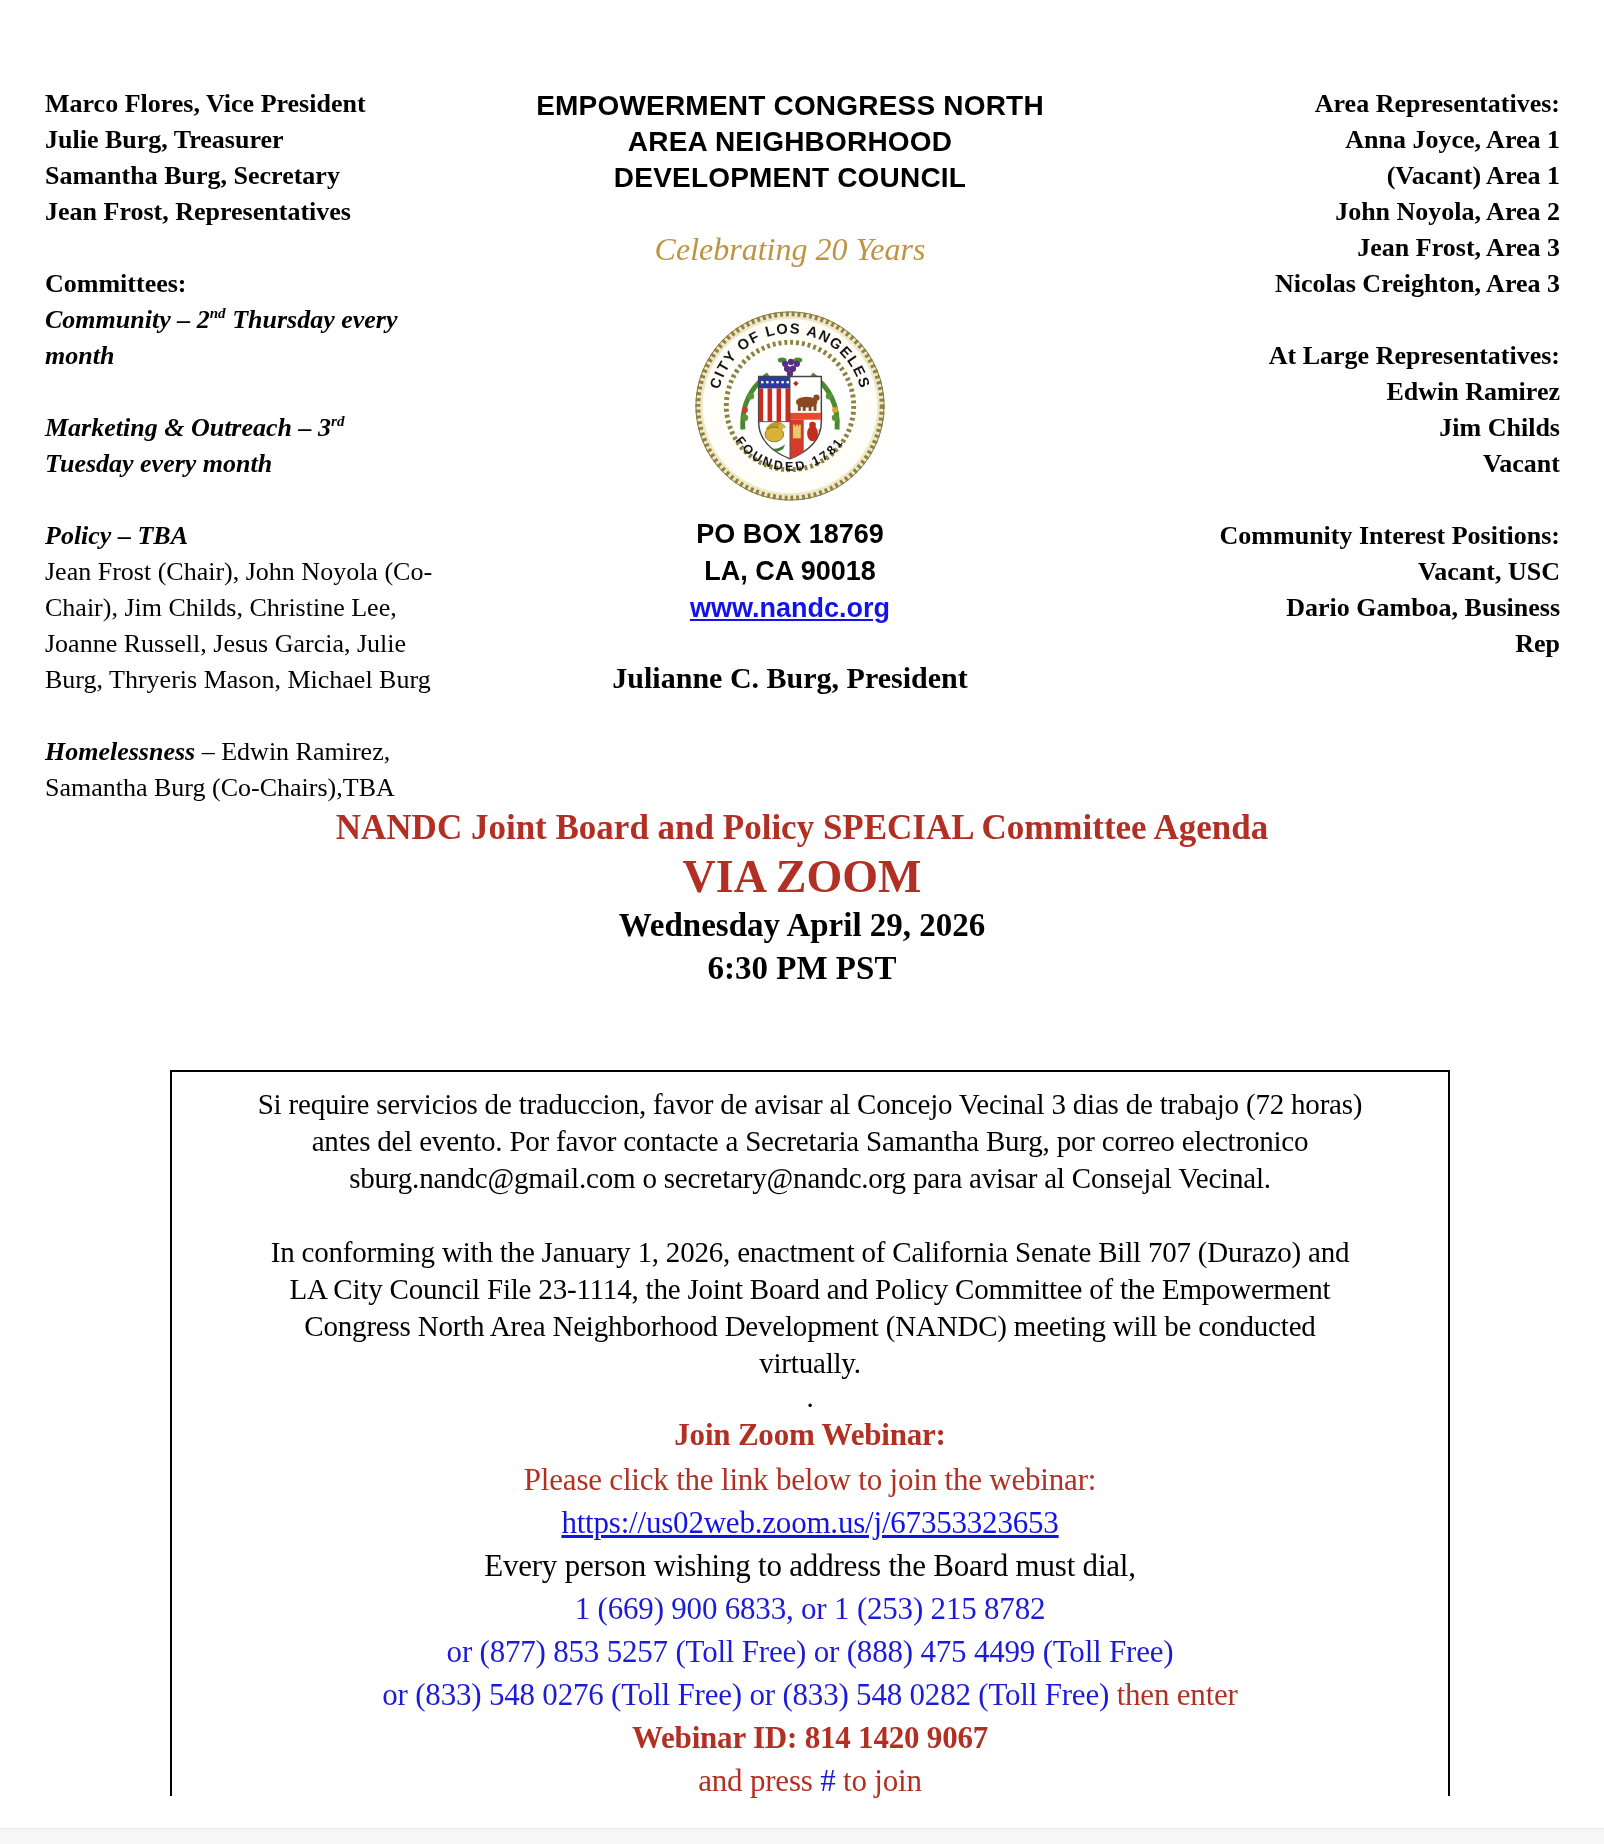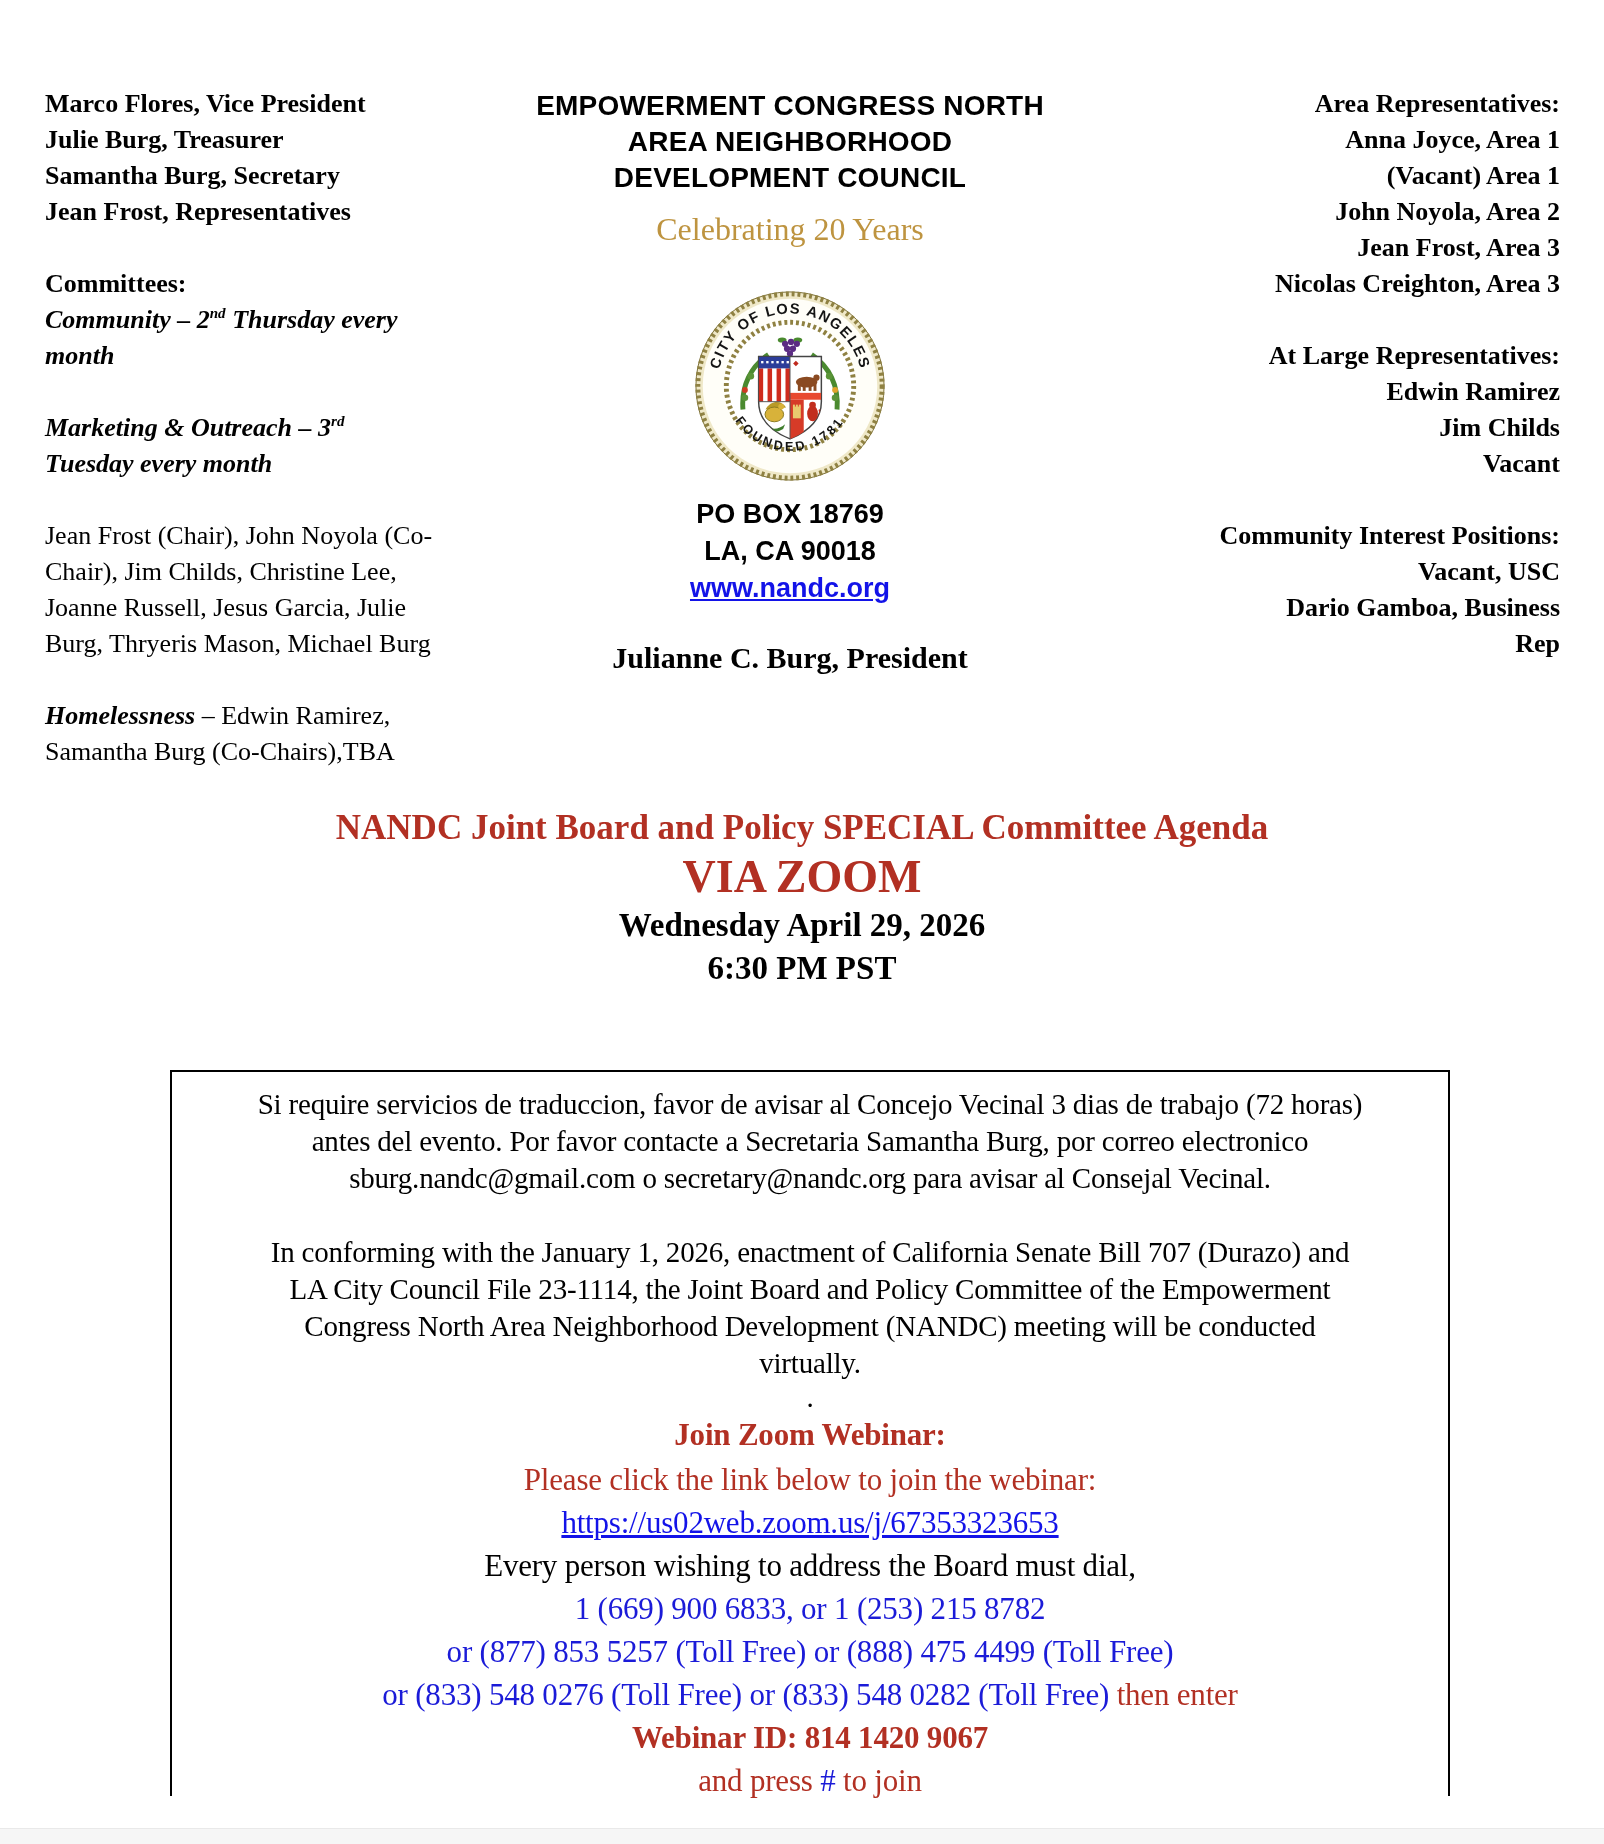--- a/index.html
+++ b/index.html
@@ -12,21 +12,21 @@
   .left-col{position:absolute;left:45px;top:86px;width:424px;
             font-size:26px;line-height:36px;font-weight:bold;}
   .left-col .gap{height:36px;}
   .bi{font-style:italic;font-weight:bold;}
   .reg{font-weight:normal;font-style:normal;}
 
   
   .center-col{position:absolute;left:480px;top:88px;width:620px;text-align:center;}
   .org{font-family:"Liberation Sans",sans-serif;font-weight:bold;
        font-size:28px;line-height:36px;letter-spacing:0.2px;}
-  .tagline{margin-top:12px;font-size:32px;line-height:42px;color:#BE9440;}
+  .tagline{margin-top:32px;font-size:32px;line-height:42px;color:#BE9440;font-style:italic;}
   .seal-wrap{margin-top:38px;height:196px;}
   .addr{margin-top:12px;font-family:"Liberation Sans",sans-serif;
         font-weight:bold;font-size:27px;line-height:37px;}
   a.weblink{color:#1313E8;text-decoration:underline;cursor:pointer;}
   .president{margin-top:30px;font-size:30px;line-height:42px;font-weight:bold;}
 
   
   .right-col{position:absolute;right:44px;top:86px;width:440px;text-align:right;
              font-size:26px;line-height:36px;font-weight:bold;}
   .right-col .gap{height:36px;}
@@ -67,20 +67,21 @@
     <div>Samantha Burg, Secretary</div>
     <div>Jean Frost, Representatives</div>
     <div class="gap"></div>
     <div>Committees:</div>
     <div class="bi pre"><span>Community – 2</span><sup>nd</sup><span> Thursday every
 month</span></div>
     <div class="gap"></div>
     <div class="bi pre"><span>Marketing &amp; Outreach – 3</span><sup>rd</sup><span>
 Tuesday every month</span></div>
     <div class="gap"></div>
+    <div class="bi">Policy – TBA</div>
     <div class="reg pre">Jean Frost (Chair), John Noyola (Co-
 Chair), Jim Childs,  Christine Lee,
 Joanne Russell, Jesus Garcia, Julie
 Burg, Thryeris Mason, Michael Burg</div>
     <div class="gap"></div>
     <div><span class="bi">Homelessness</span><span class="reg pre"> – Edwin Ramirez,
 Samantha Burg (Co-Chairs),TBA</span></div>
   </div>
 
   <div class="center-col">

